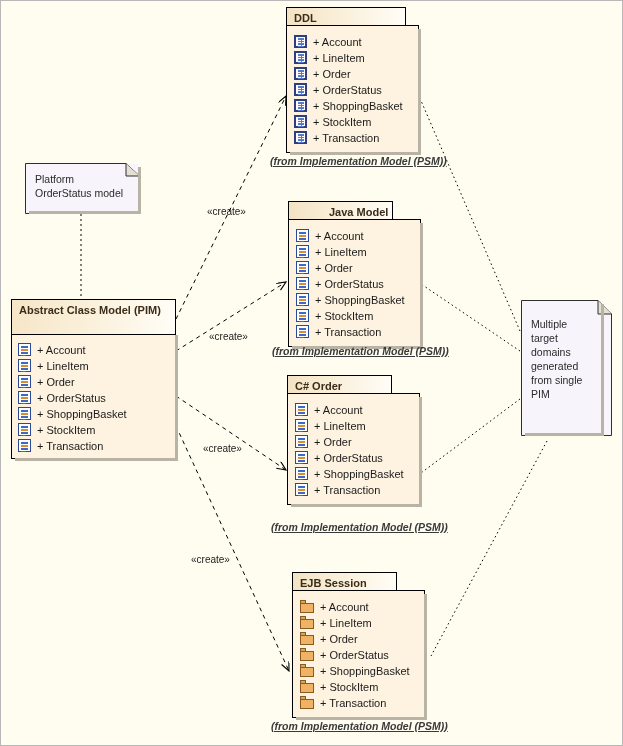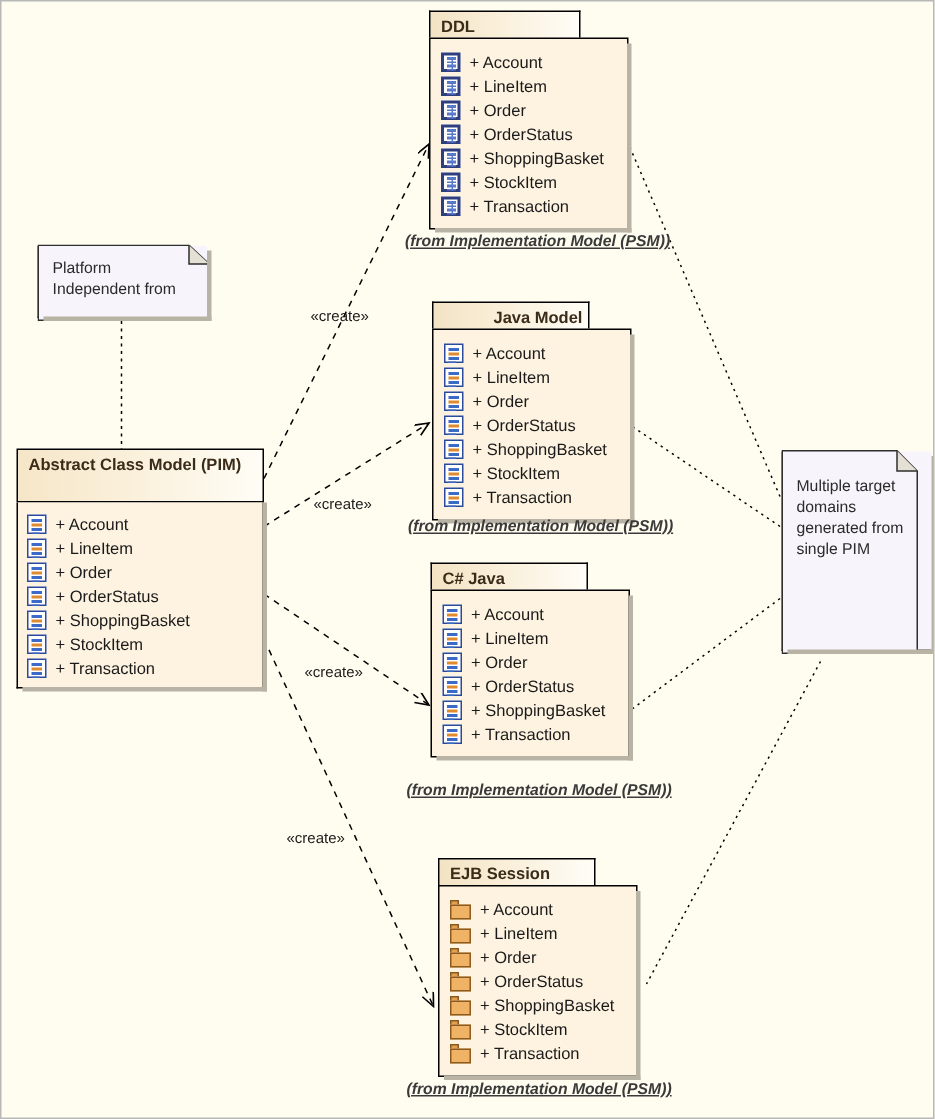--- a/index.html
+++ b/index.html
@@ -302,21 +302,21 @@
     <line x1="546" y1="440" x2="430" y2="655" stroke="#000" stroke-width="1" stroke-dasharray="1.5,3"></line>
   </svg>
 
   <div class="note" style="left:24px; top:163px; width:113px; height:48px;">
     <svg class="note-outline" width="116" height="51" viewBox="0 0 116 51">
       <path d="M0.5,0.5 H101 L114.5,13 V50.5 H0.5 Z" fill="#f7f4fb" stroke="#2e2e2e" stroke-width="1"></path>
       <path d="M101,0.5 V13 H114.5" fill="#e4e1d4" stroke="#2e2e2e" stroke-width="1"></path>
     </svg>
     <div class="note-shadow-r"></div>
     <div class="note-shadow-b"></div>
-    <div class="note-text">Platform Independent from</div>
+    <div class="note-text">Platform OrderStatus model</div>
   </div>
 
   <div class="uml-class" style="left:10px; top:298px; width:165px;">
     <div class="hdr">
       <span>Abstract Class Model (PIM)</span>
       <span class="hdr-shadow"></span>
     </div>
     <div class="body">
       <div class="member">
         <span class="icon icon-class">
@@ -380,21 +380,21 @@
             <i class="r4"></i>
           </span>
         <span class="mlabel">+ Transaction</span>
       </div>
       <span class="body-shadow"></span>
       <span class="body-shadow-b"></span>
     </div>
   </div>
 
   <div class="uml-package" style="left:285px; top:6px; width:133px;">
-    <div class="tab" style="width:101px;">
+    <div class="tab" style="width:120px;">
       <span>DDL</span>
     </div>
     <div class="pbody">
       <div class="member">
         <span class="icon icon-table">
             <i class="t1"></i>
             <i class="t2"></i>
             <i class="t3"></i>
             <i class="t4"></i>
             <i class="v"></i>
@@ -536,21 +536,21 @@
         <span class="mlabel">+ Transaction</span>
       </div>
       <span class="pbody-shadow-r"></span>
       <span class="pbody-shadow-b"></span>
     </div>
   </div>
   <div class="from-label" style="left:271px; top:344px;">(from Implementation Model (PSM))</div>
 
   <div class="uml-package" style="left:286px; top:374px; width:133px;">
     <div class="tab" style="width:105px;">
-      <span>C# Java</span>
+      <span>C# Order</span>
     </div>
     <div class="pbody">
       <div class="member">
         <span class="icon icon-class">
             <i class="r1"></i>
             <i class="r2"></i>
             <i class="r3"></i>
             <i class="r4"></i>
           </span>
         <span class="mlabel">+ Account</span>
@@ -659,21 +659,21 @@
             <span class="bodyp"></span>
           </span>
         <span class="mlabel">+ Transaction</span>
       </div>
       <span class="pbody-shadow-r"></span>
       <span class="pbody-shadow-b"></span>
     </div>
   </div>
   <div class="from-label" style="left:270px; top:719px;">(from Implementation Model (PSM))</div>
 
-  <div class="note" style="left:520px; top:300px; width:100px; height:133px; padding-top:16px;">
+  <div class="note" style="left:520px; top:300px; width:80px; height:133px; padding-top:16px;">
     <svg class="note-outline" width="92" height="136" viewBox="0 0 92 136">
       <path d="M0.5,0.5 H77 L90.5,14 V135.5 H0.5 Z" fill="#f7f4fb" stroke="#2e2e2e" stroke-width="1"></path>
       <path d="M77,0.5 V14 H90.5" fill="#e4e1d4" stroke="#2e2e2e" stroke-width="1"></path>
     </svg>
     <div class="note-shadow-r"></div>
     <div class="note-shadow-b"></div>
     <div class="note-text">Multiple target domains generated from single PIM</div>
   </div>
 
   <div class="stereo" style="left:206px; top:205px;">«create»</div>

